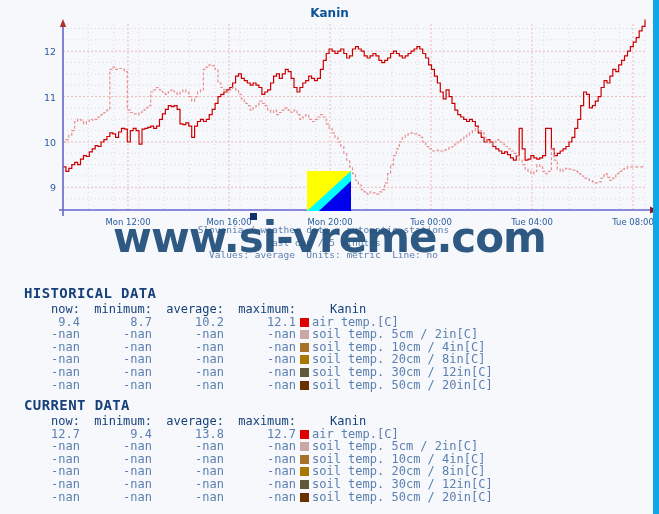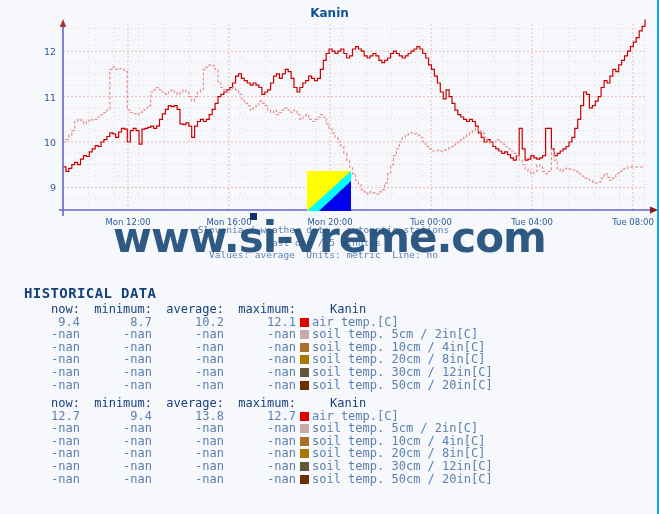--- a/index.html
+++ b/index.html
@@ -13,21 +13,21 @@
     font-family: "DejaVu Sans Mono", monospace;
     overflow: hidden;
     position: relative;
   }
   #page {
     position: absolute;
     left: 0; top: 0;
     width: 659px;
     height: 514px;
     background: #f7f8fc;
-    border-right: 2px solid #0ea5e9;
+    border-right: 6px solid #0ea5e9;
     box-sizing: border-box;
     overflow: hidden;
   }
   
   #sidelabel {
     position: absolute;
     left: 2px;
     top: 55px;
     width: 14px;
     height: 130px;
@@ -345,20 +345,21 @@
             <td class="vcell w-avg">-nan</td>
             <td class="vcell w-max">-nan</td>
             <td class="swatchcell"><span class="swatch" style="background:#6b3000"></span></td>
             <td class="labelcell">soil temp. 50cm / 20in[C]</td>
           </tr>
         </tbody>
       </table>
   </div>
 
   <div class="datasection" id="current-section" style="top:397px;">
+    <div class="section-title">CURRENT DATA</div>
     <table class="dtable" id="cur-table">
         <tbody>
           <tr>
             <th class="hcell w-now">now:</th>
             <th class="hcell w-min">minimum:</th>
             <th class="hcell w-avg">average:</th>
             <th class="hcell w-max">maximum:</th>
             <th class="swatchcell"></th>
             <th class="hcell nameh">Kanin</th>
           </tr>

